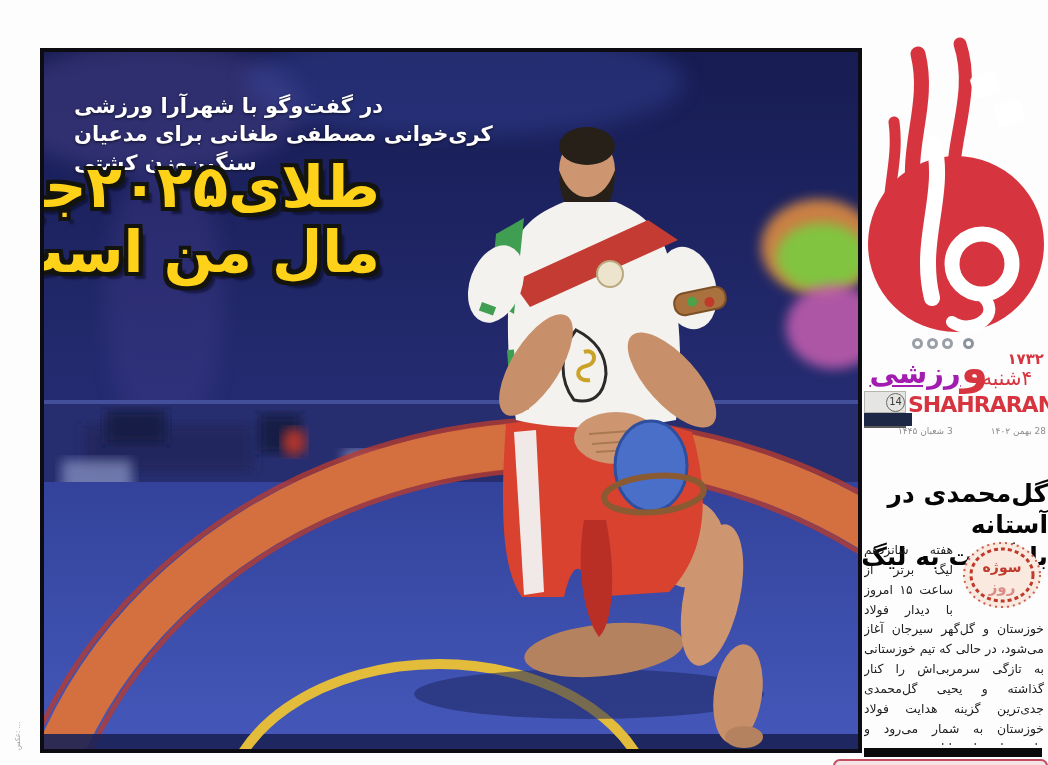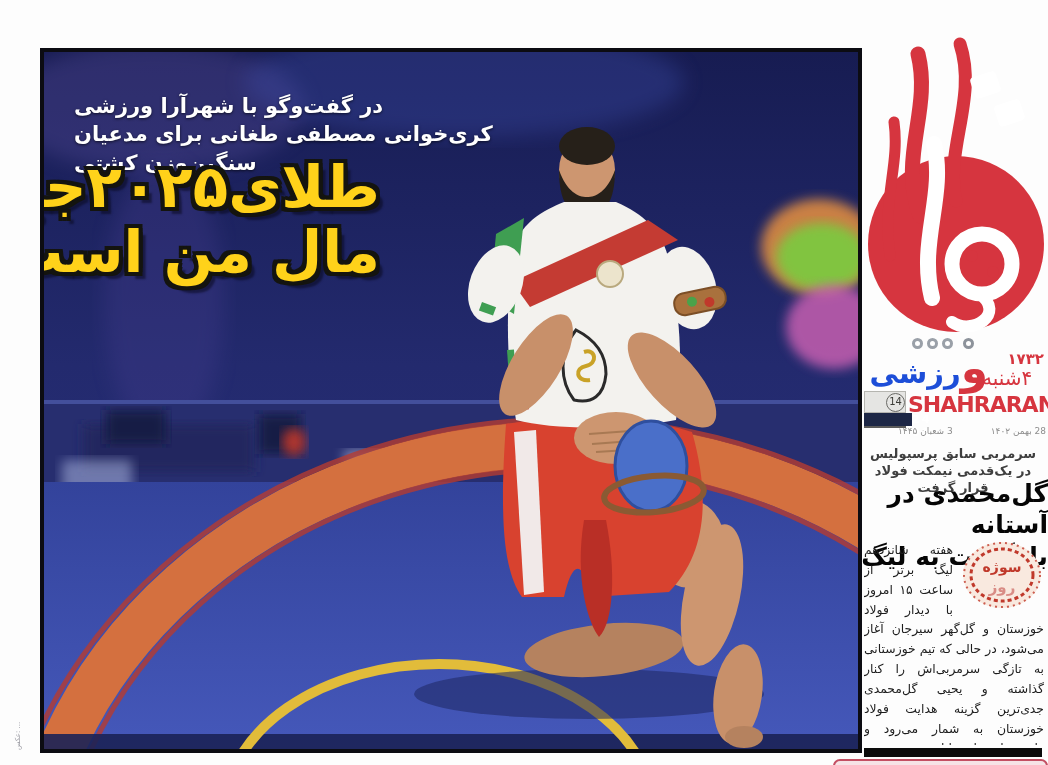--- a/index.html
+++ b/index.html
@@ -22,21 +22,21 @@
   .photo-credit{position:absolute;left:14px;top:690px;height:60px;writing-mode:vertical-rl;transform:rotate(180deg);font-size:7px;color:#9a9aa2;letter-spacing:1px;}
 
   
   .masthead-logo{position:absolute;left:860px;top:26px;width:188px;height:308px;}
   .sport-logo{position:absolute;left:862px;top:338px;width:126px;height:56px;direction:rtl;}
   .sport-logo .dots{position:absolute;right:14px;top:0;display:flex;gap:4px;direction:ltr;}
   .sport-logo .dots i{display:block;width:11px;height:11px;border:3px solid #9aa0a8;border-radius:50%;box-sizing:border-box;background:#fff;}
   .sport-logo .dots i.sep{margin-left:6px;border-color:#8d939b;}
   .sport-logo .word{position:absolute;right:0;top:8px;display:flex;align-items:baseline;direction:rtl;}
   .sport-logo .vv{font-size:44px;font-weight:bold;color:#d6353f;line-height:1;}
-  .sport-logo .rest{font-size:29px;font-weight:bold;color:#1d4ed8;line-height:1;letter-spacing:-1px;}
+  .sport-logo .rest{font-size:29px;font-weight:bold;color:#a21caf;line-height:1;letter-spacing:-1px;text-decoration:underline;}
   .issue-number{position:absolute;left:994px;top:350px;width:50px;font-size:15px;font-weight:bold;color:#d6353f;direction:rtl;text-align:right;}
   .weekday{position:absolute;left:982px;top:366px;width:62px;font-size:20px;font-weight:normal;color:#d6353f;direction:rtl;text-align:left;}
 
   .calendar{position:absolute;left:864px;top:391px;width:42px;height:37px;border-bottom:2px solid #5a5a5a;box-sizing:border-box;}
   .cal-day{height:22px;background:#e5e5e3;border:1px solid #b5b5b0;box-sizing:border-box;display:flex;align-items:center;justify-content:flex-end;}
   .cal-day span{display:inline-block;width:17px;height:17px;border:1px solid #6a6a66;border-radius:50%;font-size:10px;color:#3c3c38;text-align:center;line-height:16px;}
   .cal-ym{height:13px;background:#1d2746;color:#ffffff;font-size:11px;font-weight:bold;text-align:left;line-height:13px;letter-spacing:2px;padding-left:48px;}
   .site-url{position:absolute;left:908px;top:392px;width:140px;font-size:22px;font-weight:bold;color:#d6353f;letter-spacing:-1px;}
 
   .date-row{position:absolute;left:898px;top:426px;width:148px;display:flex;justify-content:space-between;direction:rtl;font-size:9px;color:#8d8d8d;}
@@ -208,24 +208,20 @@
       </div>
     <div class="cal-ym">24 02</div>
   </div>
   <div class="site-url">SHAHRARANEWS.IR</div>
 
   <div class="date-row">
     <span>28 بهمن ۱۴۰۲</span>
     <span>3 شعبان ۱۴۴۵</span>
   </div>
 
-  <div class="side-kicker">
-    <div>سرمربی سابق پرسپولیس</div>
-    <div>در یک‌قدمی نیمکت فولاد قرار گرفت</div>
-  </div>
   <div class="side-headline">
     <div>گل‌محمدی در آستانه</div>
     <div>بازگشت به لیگ</div>
   </div>
 
   <div class="side-body">
     <svg class="badge" viewBox="0 0 84 70">
       <ellipse cx="42" cy="35" rx="39" ry="33" fill="#f9e9df"></ellipse>
       <ellipse cx="42" cy="35" rx="38" ry="32" fill="none" stroke="#c0392b" stroke-width="2" stroke-dasharray="2 4" opacity="0.8"></ellipse>
       <ellipse cx="42" cy="35" rx="31" ry="26" fill="none" stroke="#c0392b" stroke-width="3" stroke-dasharray="4 3"></ellipse>

